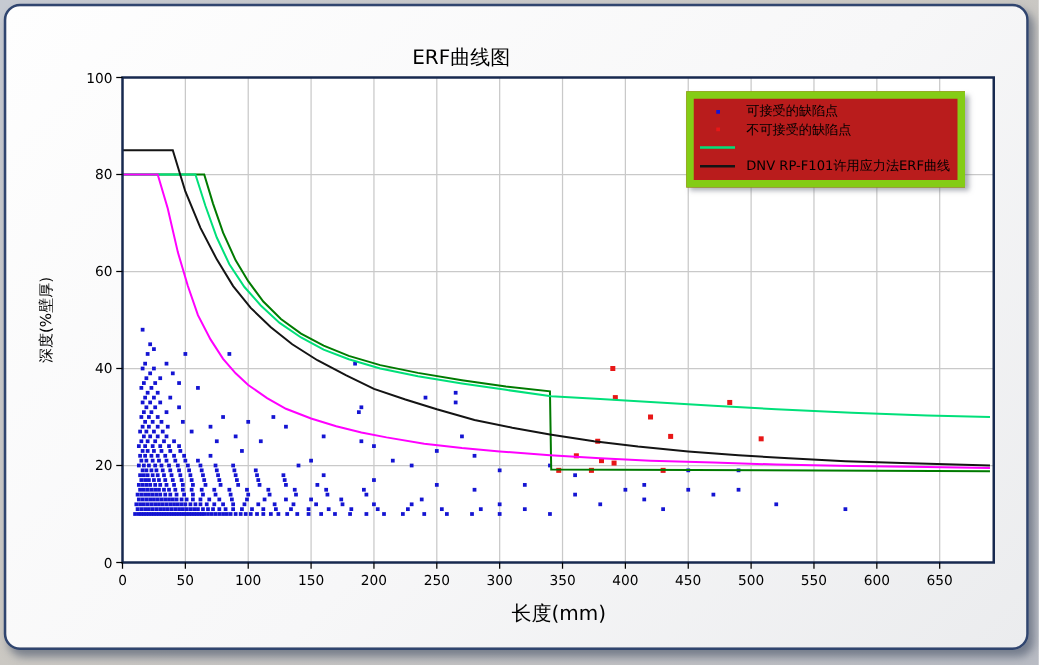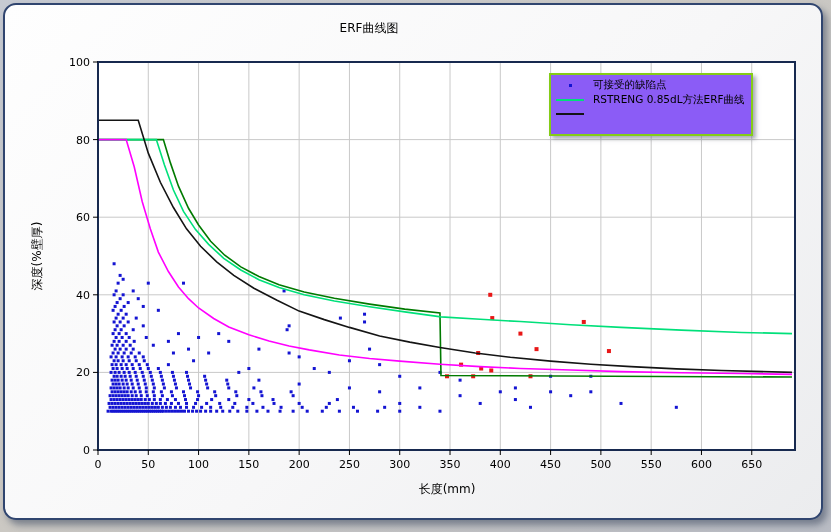--- a/index.html
+++ b/index.html
@@ -9,37 +9,37 @@
     font-family:"DejaVu Sans","Liberation Sans",sans-serif;
   }
   #panel{
     position:absolute;left:3px;top:3px;width:816px;height:513px;
     background:linear-gradient(135deg,#fefefe 0%,#f7f7f8 55%,#ebecee 100%);
     border:2px solid #30456f;border-radius:13px;
     box-shadow:4px 5px 7px rgba(80,90,110,0.65);
   }
   #chart-svg{position:absolute;left:0;top:0;}
   .chart-title{
-    position:absolute;top:20px;left:0;width:738px;text-align:center;
-    font-size:12px;color:#000;
+    position:absolute;top:36px;left:0;width:738px;text-align:center;
+    font-size:16px;color:#000;
   }
   .x-label{
     position:absolute;left:447px;top:481px;transform:translateX(-50%);
-    font-size:12px;color:#000;
+    font-size:16px;color:#000;
   }
   .y-label{
     position:absolute;left:37px;top:256px;
     transform:translate(-50%,-50%) rotate(-90deg);
     font-size:12px;color:#000;white-space:nowrap;
   }
   #legend{
     position:absolute;left:549px;top:73px;min-width:168px;
-    background:#8b5cf6;border:2px solid #84cc16;
+    background:#b91c1c;border:6px solid #84cc16;
     box-shadow:3px 3px 4px rgba(100,105,120,0.55);
-    padding:3px 6px 12px 2px;box-sizing:border-box;
+    padding:3px 6px 4px 2px;box-sizing:border-box;
   }
   .lg-row{display:flex;align-items:center;height:14.6px;}
   .lg-swatch{width:34px;display:flex;justify-content:center;align-items:center;flex:0 0 34px;}
   .lg-line{width:28px;height:2px;}
   .lg-dot{width:3px;height:3px;}
   .lg-label{font-size:10.5px;color:#000;white-space:nowrap;margin-left:6px;}
 </style>
 </head>
 <body>
 
@@ -533,22 +533,28 @@
 
 <div id="legend">
     <div class="lg-row">
       <span class="lg-swatch">
         <span class="lg-dot" style="background: rgb(20, 20, 210);"></span>
       </span>
       <span class="lg-label">可接受的缺陷点</span>
     </div>
     <div class="lg-row">
       <span class="lg-swatch">
+        <span class="lg-dot" style="background: rgb(232, 23, 23);"></span>
+      </span>
+      <span class="lg-label">不可接受的缺陷点</span>
+    </div>
+    <div class="lg-row">
+      <span class="lg-swatch">
         <span class="lg-line" style="background: rgb(0, 224, 122);"></span>
       </span>
-      <span class="lg-label">RSTRENG 0.85dL方法ERF曲线</span>
     </div>
     <div class="lg-row">
       <span class="lg-swatch">
         <span class="lg-line" style="background: rgb(20, 20, 20);"></span>
       </span>
+      <span class="lg-label">DNV RP-F101许用应力法ERF曲线</span>
     </div>
   </div>
 
 </body></html>

